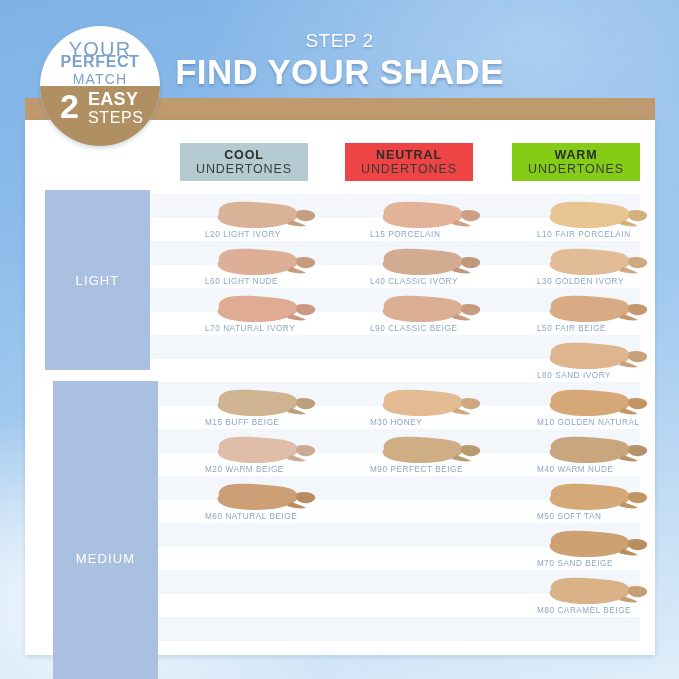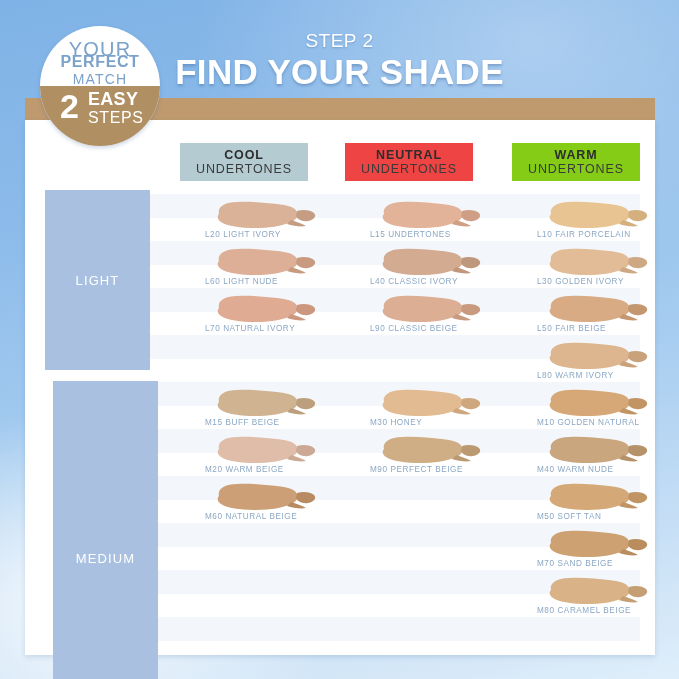--- a/index.html
+++ b/index.html
@@ -157,21 +157,21 @@
       <div class="cap">L70 NATURAL IVORY</div>
     </div>
     <div class="cell" style="left: 370px; top: 200px;">
       <div class="blob">
         <svg viewBox="0 0 108 30" preserveAspectRatio="none">
           <path d="M6 14 C4 7,12 2,24 2 C38 1,52 3,64 4 C74 5,82 7,84 12 C86 17,82 21,76 23 C68 26,56 28,42 28 C28 28,14 26,8 22 C4 19,4 16,6 14 Z" fill="#e3b399"></path>
           <path d="M84 11 C90 9,98 10,101 13 C104 16,101 20,95 21 C89 22,84 19,83 16 Z" fill="#cf9f85"></path>
           <path d="M78 20 C84 22,90 24,93 26 C88 27,80 26,74 24 Z" fill="#cf9f85"></path>
         </svg>
       </div>
-      <div class="cap">L15 UNDERTONES</div>
+      <div class="cap">L15 PORCELAIN</div>
     </div>
     <div class="cell" style="left: 370px; top: 247px;">
       <div class="blob">
         <svg viewBox="0 0 108 30" preserveAspectRatio="none">
           <path d="M6 14 C4 7,12 2,24 2 C38 1,52 3,64 4 C74 5,82 7,84 12 C86 17,82 21,76 23 C68 26,56 28,42 28 C28 28,14 26,8 22 C4 19,4 16,6 14 Z" fill="#d3ab91"></path>
           <path d="M84 11 C90 9,98 10,101 13 C104 16,101 20,95 21 C89 22,84 19,83 16 Z" fill="#bf977d"></path>
           <path d="M78 20 C84 22,90 24,93 26 C88 27,80 26,74 24 Z" fill="#bf977d"></path>
         </svg>
       </div>
       <div class="cap">L40 CLASSIC IVORY</div>
@@ -217,21 +217,21 @@
       <div class="cap">L50 FAIR BEIGE</div>
     </div>
     <div class="cell" style="left: 537px; top: 341px;">
       <div class="blob">
         <svg viewBox="0 0 108 30" preserveAspectRatio="none">
           <path d="M6 14 C4 7,12 2,24 2 C38 1,52 3,64 4 C74 5,82 7,84 12 C86 17,82 21,76 23 C68 26,56 28,42 28 C28 28,14 26,8 22 C4 19,4 16,6 14 Z" fill="#ddb68f"></path>
           <path d="M84 11 C90 9,98 10,101 13 C104 16,101 20,95 21 C89 22,84 19,83 16 Z" fill="#c9a27b"></path>
           <path d="M78 20 C84 22,90 24,93 26 C88 27,80 26,74 24 Z" fill="#c9a27b"></path>
         </svg>
       </div>
-      <div class="cap">L80 WARM IVORY</div>
+      <div class="cap">L80 SAND IVORY</div>
     </div>
     <div class="stripe" style="top: 382px;"></div>
     <div class="stripe" style="top: 429px;"></div>
     <div class="stripe" style="top: 476px;"></div>
     <div class="stripe" style="top: 523px;"></div>
     <div class="stripe" style="top: 570px;"></div>
     <div class="stripe" style="top: 617px;"></div>
     <div class="sidepanel" style="top: 381px; height: 354px; background: rgb(169, 192, 224); margin-left: 8px;">
       <span>MEDIUM</span>
     </div>

